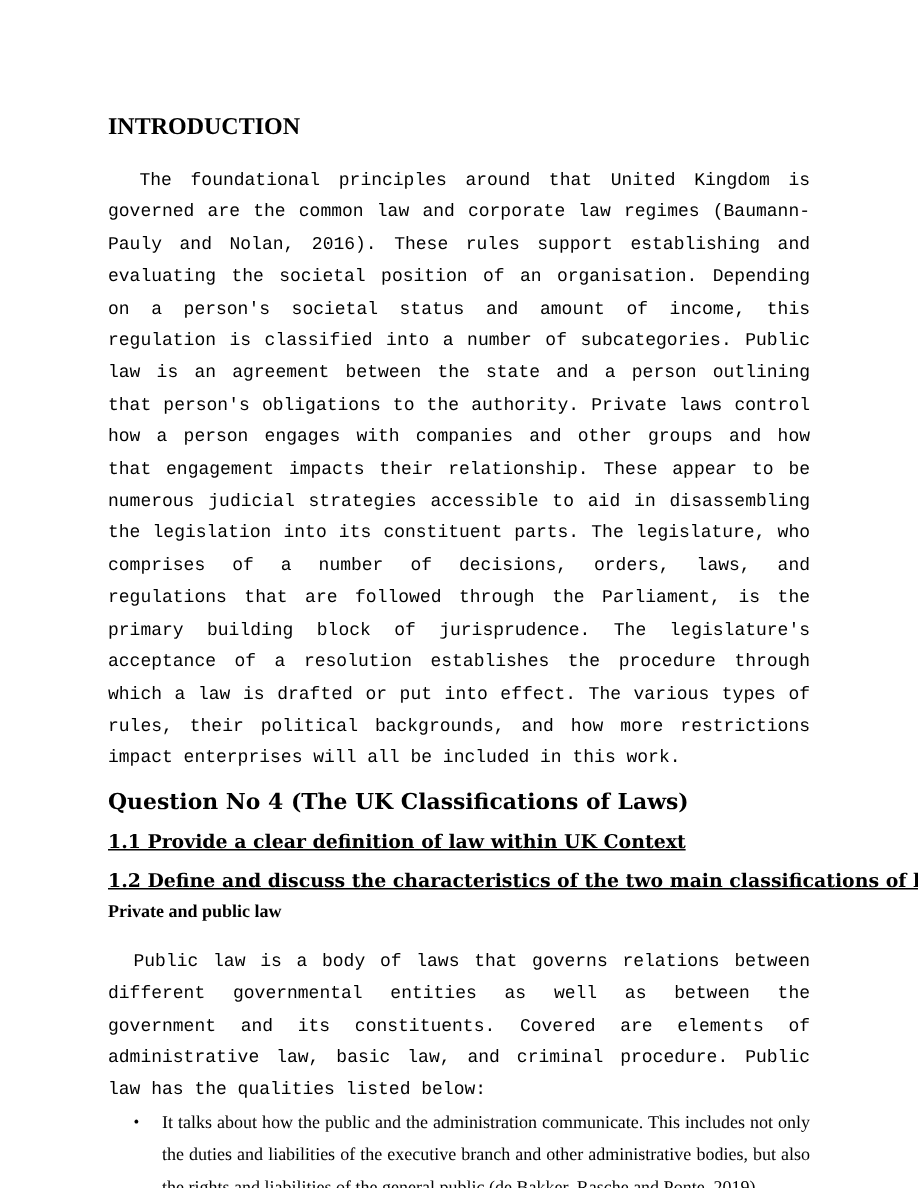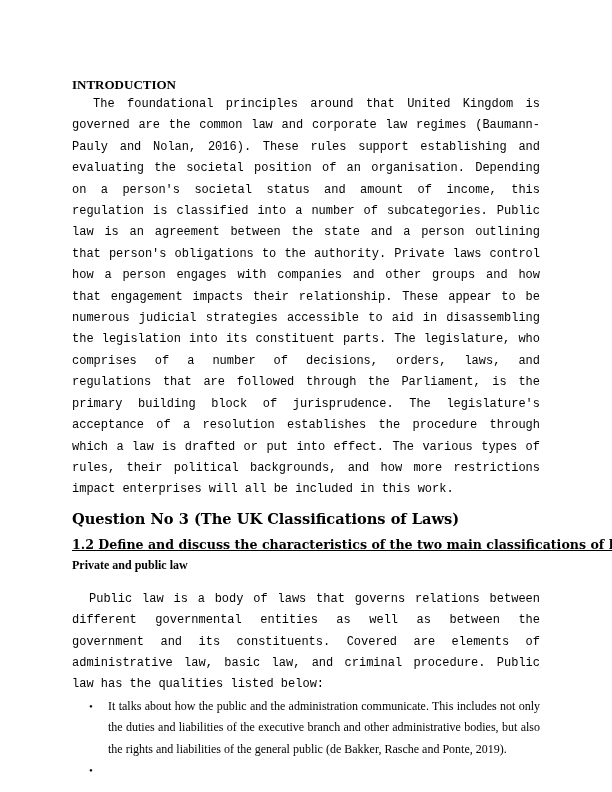--- a/index.html
+++ b/index.html
@@ -13,23 +13,23 @@
     }
     .page {
       position: absolute;
       left: 72px;
       top: 76px;
       width: 468px;
     }
     .h-intro {
       font-family: "Liberation Serif", serif;
       font-weight: bold;
-      font-size: 13px;
+      font-size: 16px;
       line-height: 18px;
-      margin: 0 0 0 0;
+      margin: 0 0 16px 0;
     }
     p.body {
       font-family: Liberation Mono, monospace;
       font-size: 12px;
       line-height: 21.4px;
       text-align: justify;
       margin: 0;
     }
     p.indent-1 { text-indent: 21px; }
     p.indent-2 { text-indent: 36px; }
@@ -81,23 +81,24 @@
 <body>
 
 <div class="page">
 
   <section>
     <h1 class="h-intro">INTRODUCTION</h1>
     <p class="body indent-1">The foundational principles around that United Kingdom is governed are the common law and corporate law regimes (Baumann-Pauly and Nolan, 2016). These rules support establishing and evaluating the societal position of an organisation. Depending on a person's societal status and amount of income, this regulation is classified into a number of subcategories. Public law is an agreement between the state and a person outlining that person's obligations to the authority. Private laws control how a person engages with companies and other groups and how that engagement impacts their relationship. These appear to be numerous judicial strategies accessible to aid in disassembling the legislation into its constituent parts. The legislature, who comprises of a number of decisions, orders, laws, and regulations that are followed through the Parliament, is the primary building block of jurisprudence. The legislature's acceptance of a resolution establishes the procedure through which a law is drafted or put into effect. The various types of rules, their political backgrounds, and how more restrictions impact enterprises will all be included in this work.</p>
   </section>
 
   <section>
-    <h2 class="h-question">Question No 3 (The UK Classifications of Laws)</h2>
+    <h2 class="h-question">Question No 4 (The UK Classifications of Laws)</h2>
 
     <div>
+      <h3 class="h-sub">1.1 Provide a clear definition of law within UK Context</h3>
     </div>
 
     <div>
       <h3 class="h-sub second">1.2 Define and discuss the characteristics of the two main classifications of laws in UK</h3>
       <h4 class="h-bold">Private and public law</h4>
       <p class="body indent-3">Public law is a body of laws that governs relations between different governmental entities as well as between the government and its constituents. Covered are elements of administrative law, basic law, and criminal procedure. Public law has the qualities listed below:</p>
 
       <ul class="bullets">
         <li>
           <span class="bullet">•</span>

